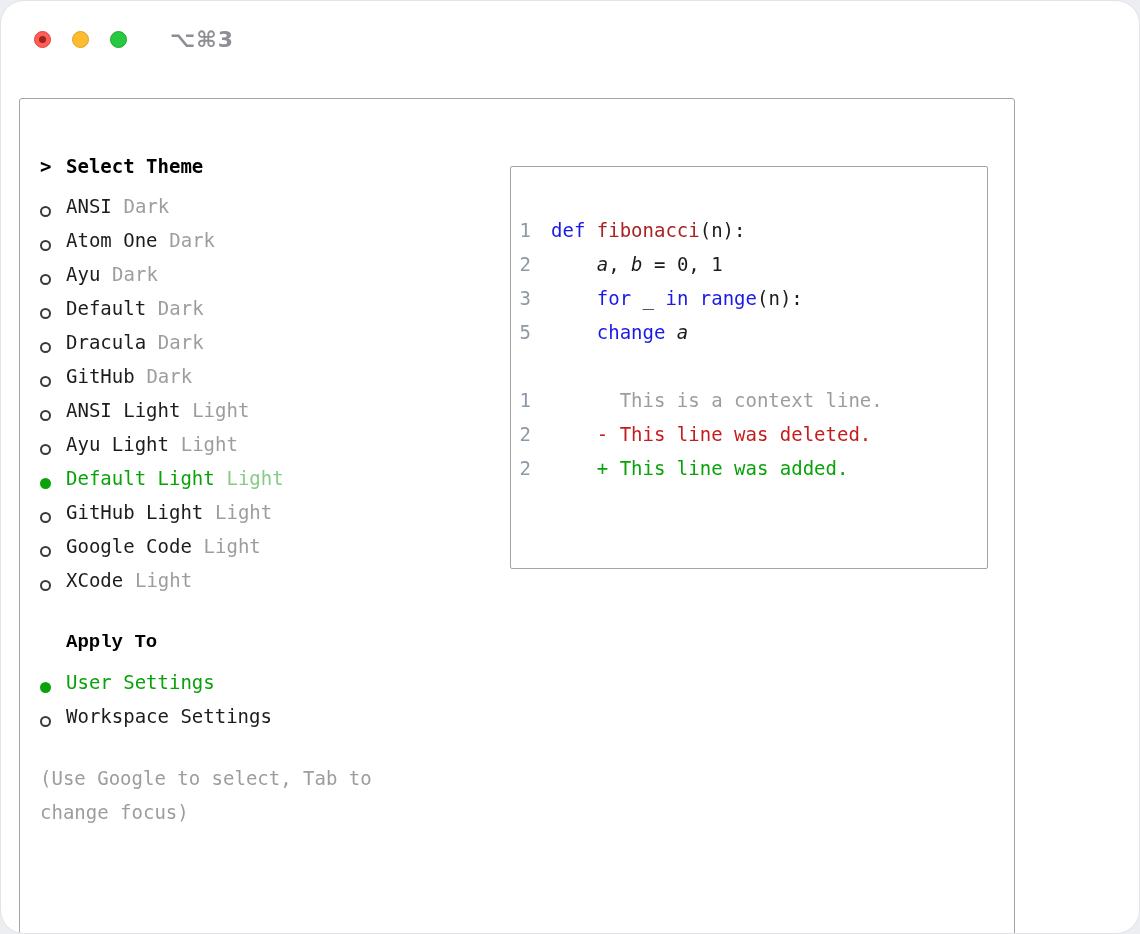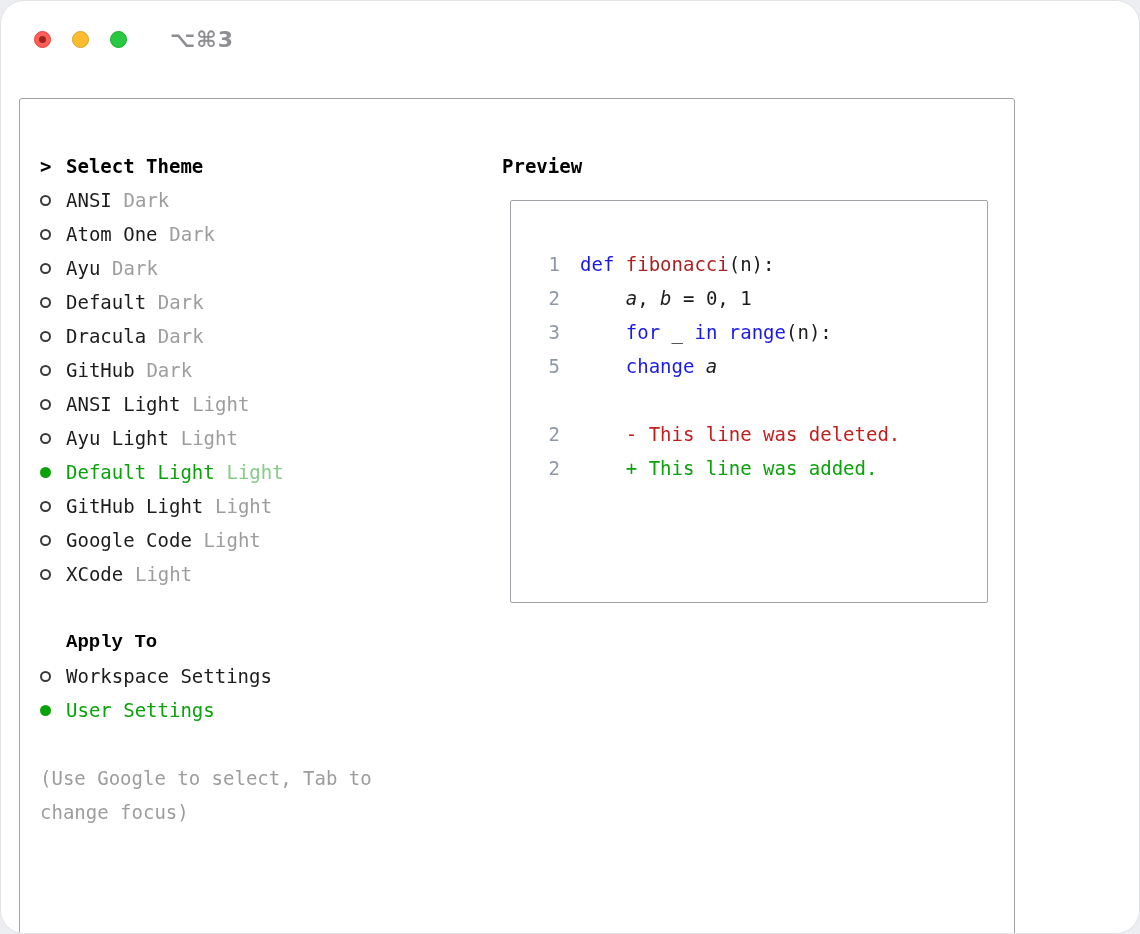--- a/index.html
+++ b/index.html
@@ -9,30 +9,30 @@
   .dot.red{background:var(--btn-red,#ff5f57);border:1px solid #e0443e;box-sizing:border-box;}
   .dot.red .dot-inner{position:absolute;left:4px;top:4px;width:7px;height:7px;border-radius:50%;background:#9e231c;}
   .dot.yellow{background:var(--btn-yellow,#febc2e);border:1px solid #d9a325;box-sizing:border-box;}
   .dot.green{background:var(--btn-green,#28c840);border:1px solid #1aab29;box-sizing:border-box;}
   .window-title{margin-left:22px;font-family:"DejaVu Sans","Liberation Sans",sans-serif;font-size:22px;font-weight:600;color:var(--titlebar-gray,#8e8e93);letter-spacing:1px;}
   .panel{position:absolute;left:18px;top:97px;width:996px;height:929px;border:1px solid var(--border,#a2a2a8);border-radius:3px;box-sizing:border-box;display:flex;padding:50px 0 0 20px;font-size:19px;color:var(--text,#1c1c1c);}
   .left-col{width:462px;flex:none;}
   .right-col{flex:1;}
   .heading{font-weight:700;color:#000;height:34px;line-height:34px;white-space:pre;}
   .prompt{display:inline-block;width:26px;}
-  .item-row{display:flex;align-items:center;height:34px;white-space:pre;}
+  .item-row{display:flex;align-items:flex-end;height:34px;white-space:pre;}
   .radio{width:11px;height:11px;border-radius:50%;border:2px solid #3a3a3a;box-sizing:border-box;margin-right:15px;flex:none;}
   .radio.on{background:var(--green,#0aa20a);border-color:var(--green,#0aa20a);}
   .label{color:var(--text,#1c1c1c);}
   .variant{color:var(--gray,#9d9d9d);margin-left:0.62em;}
   .item-row.selected .label{color:var(--green,#0aa20a);}
   .item-row.selected .variant{color:var(--green-dim,#86cb86);}
   .apply-heading{margin-top:34px;margin-left:26px;font-family:Liberation Mono, monospace;}
   .hint{margin-top:34px;max-width:380px;line-height:34px;color:var(--gray,#9d9d9d);}
-  .preview-box{margin:17px 0 0 8px;width:478px;height:403px;border:1px solid var(--border,#a2a2a8);border-radius:2px;box-sizing:border-box;padding:46px 0 0 37px;}
+  .preview-box{margin:17px 0 0 8px;width:478px;height:403px;border:1px solid var(--border,#a2a2a8);border-radius:2px;box-sizing:border-box;padding:46px 0 0 8px;}
   .code-row{height:34px;line-height:34px;white-space:pre;}
   .num{display:inline-block;width:12px;margin-right:20px;text-align:right;color:var(--lineno,#8e99a6);}
   .seg{color:var(--text,#1c1c1c);}
   .seg.kw{color:var(--blue,#1a1ae8);}
   .seg.fn{color:var(--red-fn,#aa2222);}
   .seg.it{font-style:italic;}
   .seg.ctx{color:var(--gray,#9d9d9d);}
   .seg.del{color:var(--red-del,#c41d1d);}
   .seg.add{color:var(--green,#0aa20a);}
 </style>
@@ -61,33 +61,33 @@
           <div class="item-row"><span class="radio"></span><span class="label">GitHub</span><span class="variant">Dark</span></div>
           <div class="item-row"><span class="radio"></span><span class="label">ANSI Light</span><span class="variant">Light</span></div>
           <div class="item-row"><span class="radio"></span><span class="label">Ayu Light</span><span class="variant">Light</span></div>
           <div class="item-row selected"><span class="radio on"></span><span class="label">Default Light</span><span class="variant">Light</span></div>
           <div class="item-row"><span class="radio"></span><span class="label">GitHub Light</span><span class="variant">Light</span></div>
           <div class="item-row"><span class="radio"></span><span class="label">Google Code</span><span class="variant">Light</span></div>
           <div class="item-row"><span class="radio"></span><span class="label">XCode</span><span class="variant">Light</span></div>
         </div>
       <div class="heading apply-heading">Apply To</div>
       <div id="apply-list">
+          <div class="item-row selected"><span class="radio on"></span><span class="label">User Settings</span></div>
           <div class="item-row"><span class="radio"></span><span class="label">Workspace Settings</span></div>
-          <div class="item-row selected"><span class="radio on"></span><span class="label">User Settings</span></div>
         </div>
       <div class="hint">(Use Google to select, Tab to change focus)</div>
     </div>
     <div class="right-col">
-      <div class="heading">Preview</div>
       <div class="preview-box">
         <div id="code-lines">
             <div class="code-row"><span class="num">1</span><span class="code"><span class="seg kw">def</span><span class="seg"> </span><span class="seg fn">fibonacci</span><span class="seg">(n):</span></span></div>
             <div class="code-row"><span class="num">2</span><span class="code"><span class="seg">    </span><span class="seg it">a</span><span class="seg">, </span><span class="seg it">b</span><span class="seg"> = 0, 1</span></span></div>
             <div class="code-row"><span class="num">3</span><span class="code"><span class="seg">    </span><span class="seg kw">for</span><span class="seg"> </span><span class="seg it">_</span><span class="seg"> </span><span class="seg kw">in</span><span class="seg"> </span><span class="seg kw">range</span><span class="seg">(n):</span></span></div>
             <div class="code-row"><span class="num">5</span><span class="code"><span class="seg">    </span><span class="seg kw">change</span><span class="seg"> </span><span class="seg it">a</span></span></div>
             <div class="code-row"><span class="num"></span><span class="code"></span></div>
+            <div class="code-row"><span class="num">1</span><span class="code"><span class="seg ctx">      This is a context line.</span></span></div>
             <div class="code-row"><span class="num">2</span><span class="code"><span class="seg del">    - This line was deleted.</span></span></div>
             <div class="code-row"><span class="num">2</span><span class="code"><span class="seg add">    + This line was added.</span></span></div>
           </div>
       </div>
     </div>
   </div>
 </div>
 
 </body></html>

